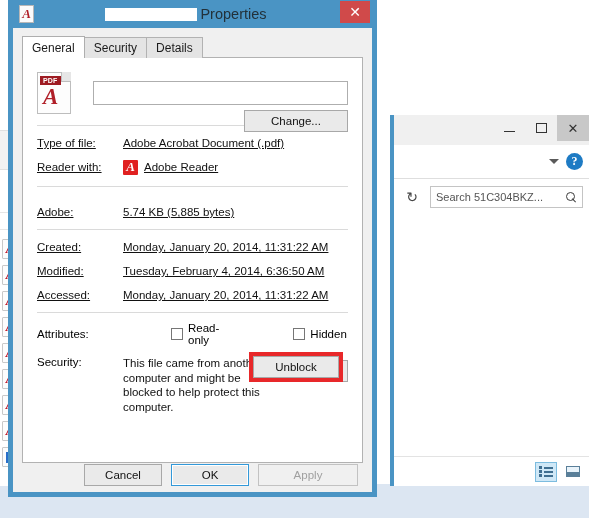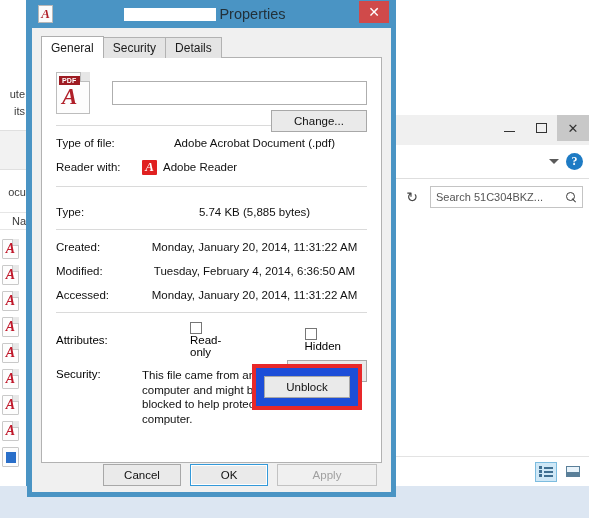--- a/index.html
+++ b/index.html
@@ -187,21 +187,21 @@
     position: absolute; left: 5px; width: 9px; height: 2px;
     background: #3f6f91; display: block;
   }
   .vb-icons {
     width: 14px; height: 11px; border: 1px solid #5a7f99;
     background: linear-gradient(#e9f3fa 55%, #5a7f99 55%);
   }
 
   
   .dialog {
-    position: absolute; left: 27px; top: 0;
+    position: absolute; left: 8px; top: 0;
     width: 369px; height: 497px;
     background: #4a94c4;
     padding: 0 5px 5px 5px;
   }
   .dlg-title {
     position: relative; height: 28px;
     display: flex; align-items: center;
   }
   .dlg-pdf-icon {
     position: relative; width: 15px; height: 18px; margin-left: 6px;
@@ -274,60 +274,60 @@
   }
   .name-input {
     flex: 1; margin-left: 22px; height: 24px;
     border: 1px solid #aeaeae; background: #ffffff;
     font-size: 12px; color: #111; padding: 0 4px;
     font-family: "Liberation Sans", sans-serif;
   }
 
   .sep { height: 1px; background: #dadada; margin: 9px 0; }
 
-  .row { display: flex; font-size: 11.5px; color: #111; line-height: 16px; margin-bottom: 8px; }
+  .row { display: flex; font-size: 11.5px; color: #111; line-height: 16px; margin-bottom: 8px; text-decoration: underline; }
   .row .lbl { width: 86px; flex: none; color: #111; }
-  .row .val { flex: 1; text-align: center; }
+  .row .val { flex: 1; }
   .row.tall { margin-bottom: 11px; }
 
   .opens-with { display: flex; align-items: center; }
   .reader-icon {
     width: 15px; height: 15px; background: #e02020; position: relative;
     margin-right: 6px; flex: none; border-radius: 1px;
   }
   .reader-icon::after {
     content: "A"; position: absolute; left: 0; top: -1px; width: 15px;
     color: #fff; font-family: "Liberation Serif", serif;
     font-style: italic; font-weight: bold; font-size: 13px;
     line-height: 16px; text-align: center;
   }
   .btn {
     background: #eaeaea; border: 1px solid #a8a8a8;
     font-size: 11.5px; color: #111; height: 22px;
     padding: 0 6px; font-family: "Liberation Sans", sans-serif;
     cursor: default; min-width: 74px;
   }
-  .btn-change { position: absolute; right: 14px; top: 52px; width: 96px; }
+  .btn-change { position: absolute; right: 14px; top: 52px; width: 104px; }
   .btn-advanced { position: absolute; right: 14px; top: 302px; width: 80px; }
 
   .attr-row { display: flex; align-items: center; font-size: 11.5px; margin-top: 4px; gap: 48px; }
   .attr-row .lbl { width: 86px; flex: none; }
   .cbx {
     width: 12px; height: 12px; border: 1px solid #767676;
     background: #fff; margin-right: 5px; flex: none;
   }
-  .cb-wrap { display: flex; margin-right: 26px; flex-direction: column; }
+  .cb-wrap { display: flex; align-items: center; margin-right: 26px; }
 
   .sec-row { display: flex; font-size: 11.5px; margin-top: 10px; position: relative; }
   .sec-row .lbl { width: 86px; flex: none; }
   .sec-text { flex: 1; line-height: 14.5px; max-width: 160px; color: #111; }
 
   .unblock-hl {
     position: absolute; right: 5px; top: -4px;
-    border: 4px solid #e8282a; padding: 8px;
+    border: 4px solid #e8282a; padding: 0;
     background: #1d4ed8;
   }
   .btn-unblock { width: 86px; display: block; }
 
   .dlg-footer {
     position: absolute; left: 0; bottom: 6px; width: 100%;
     display: flex; justify-content: flex-end; gap: 9px;
     padding-right: 14px;
   }
   .btn-ok { width: 78px; border: 1px solid #3399d9; box-shadow: inset 0 0 0 1px #fff; }
@@ -469,21 +469,21 @@
           </span>
         </div>
         <button class="btn btn-change">Change...</button>
 
         <div class="sep"></div>
 
         <div class="row">
           <span class="val"></span>
         </div>
         <div class="row">
-          <span class="lbl">Type:</span>
+          <span class="lbl">Adobe:</span>
           <span class="val">5.74 KB (5,885 bytes)</span>
         </div>
 
         <div class="sep"></div>
 
         <div class="row">
           <span class="lbl">Created:</span>
           <span class="val">Monday, January 20, 2014, 11:31:22 AM</span>
         </div>
         <div class="row">

